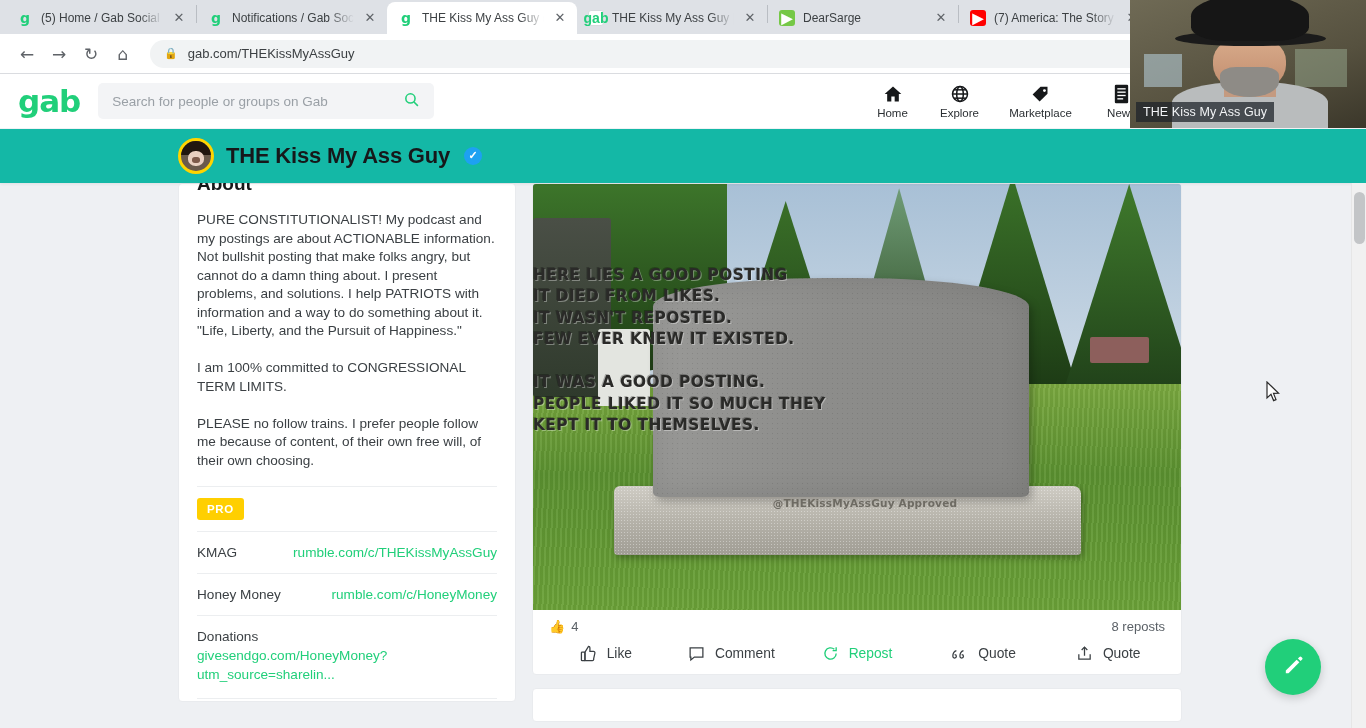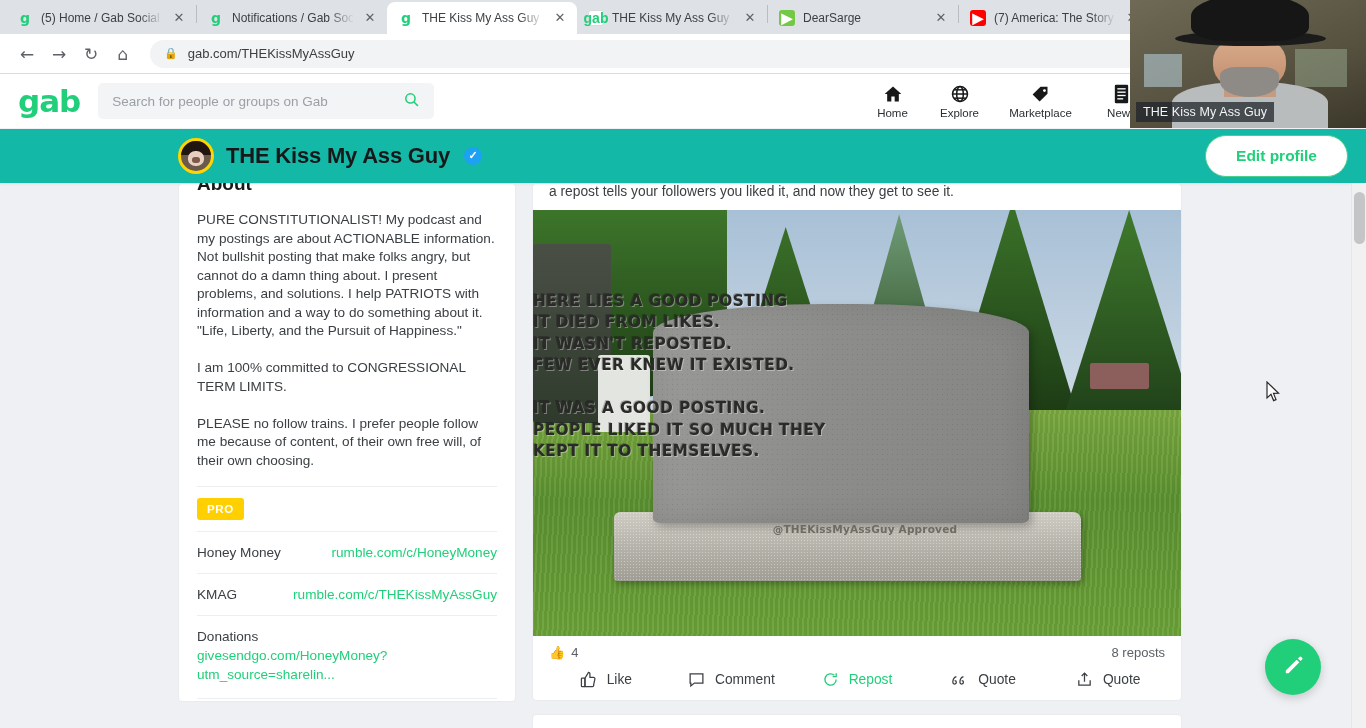--- a/index.html
+++ b/index.html
@@ -478,21 +478,20 @@
 <div class="profile-bar">
   <div class="pb-avatar">
     <span class="a1"></span>
       <span class="a2"></span>
       <span class="a3"></span>
   </div>
   <div class="pb-name">
     <span>THE Kiss My Ass Guy</span>
     <span class="verified">✓</span>
   </div>
-  <div class="edit-profile">Edit profile</div>
 </div>
 
 <div class="page-body">
   <div class="content-wrap">
 
     <div class="sidebar">
       <div class="card about-card">
         <div class="about-head">About</div>
         <div class="about-body">PURE CONSTITUTIONALIST! My podcast and my postings are about ACTIONABLE information. Not bullshit posting that make folks angry, but cannot do a damn thing about. I present problems, and solutions. I help PATRIOTS with information and a way to do something about it.
 "Life, Liberty, and the Pursuit of Happiness."
@@ -501,41 +500,38 @@
 
 PLEASE no follow trains. I prefer people follow me because of content, of their own free will, of their own choosing.</div>
         <div class="about-divider"></div>
 
 
         <div class="pro-row">
           <span class="pro-badge">PRO</span>
         </div>
 
         <div class="field-row">
+          <span class="field-label">KMAG</span>
+          <span class="field-value">rumble.com/c/THEKissMyAssGuy</span>
+        </div>
+        <div class="field-row">
           <span class="field-label">Honey Money</span>
           <span class="field-value">rumble.com/c/HoneyMoney</span>
-        </div>
-        <div class="field-row">
-          <span class="field-label">KMAG</span>
-          <span class="field-value">rumble.com/c/THEKissMyAssGuy</span>
         </div>
         <div class="field-block">
           <div class="fb-label">Donations</div>
           <div class="fb-value" style="white-space:pre-line">givesendgo.com/HoneyMoney?
 utm_source=sharelin...</div>
         </div>
       </div>
     </div>
 
     <div class="feed">
       <div class="post-card">
 
-        <div class="post-text-clip">
-          <span>a repost tells your followers you liked it, and now they get to see it.</span>
-        </div>
 
         <div class="post-image">
           <div class="sky"></div>
           <div class="tree t1"></div>
           <div class="tree t2"></div>
           <div class="tree t3"></div>
           <div class="tree t4"></div>
           <div class="tree t5"></div>
           <div class="grass"></div>
           <div class="darkstone"></div>

